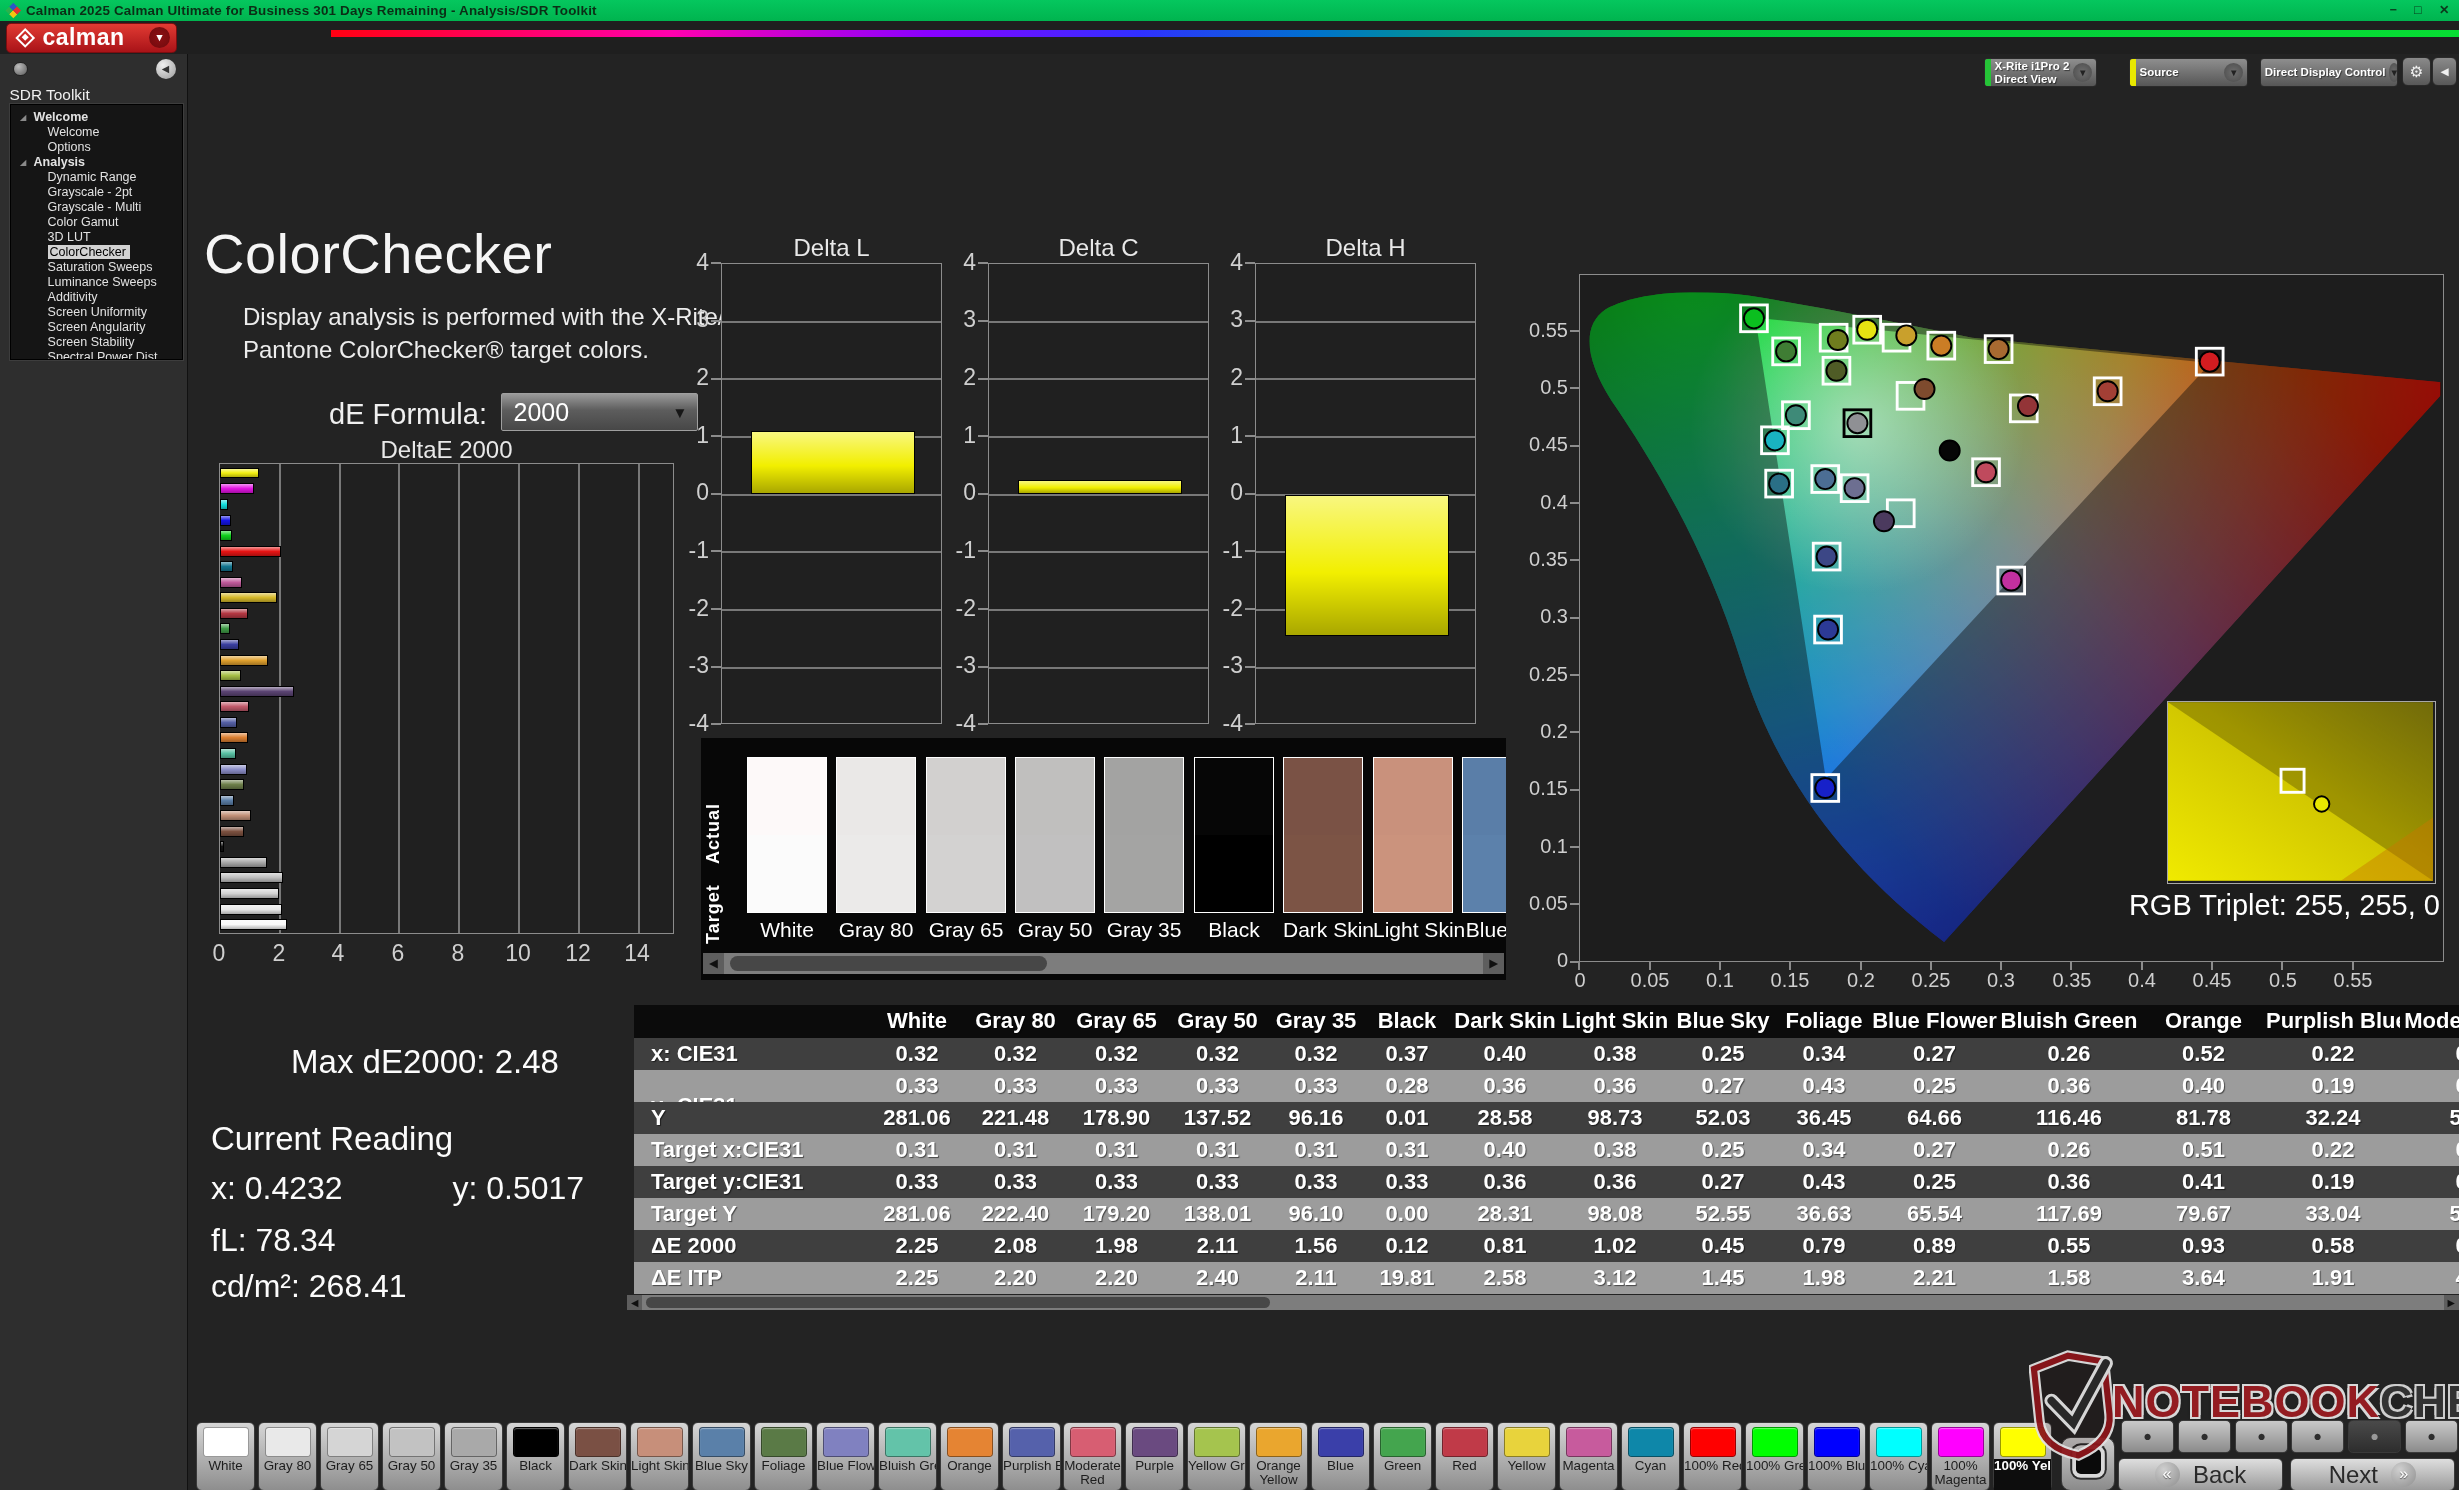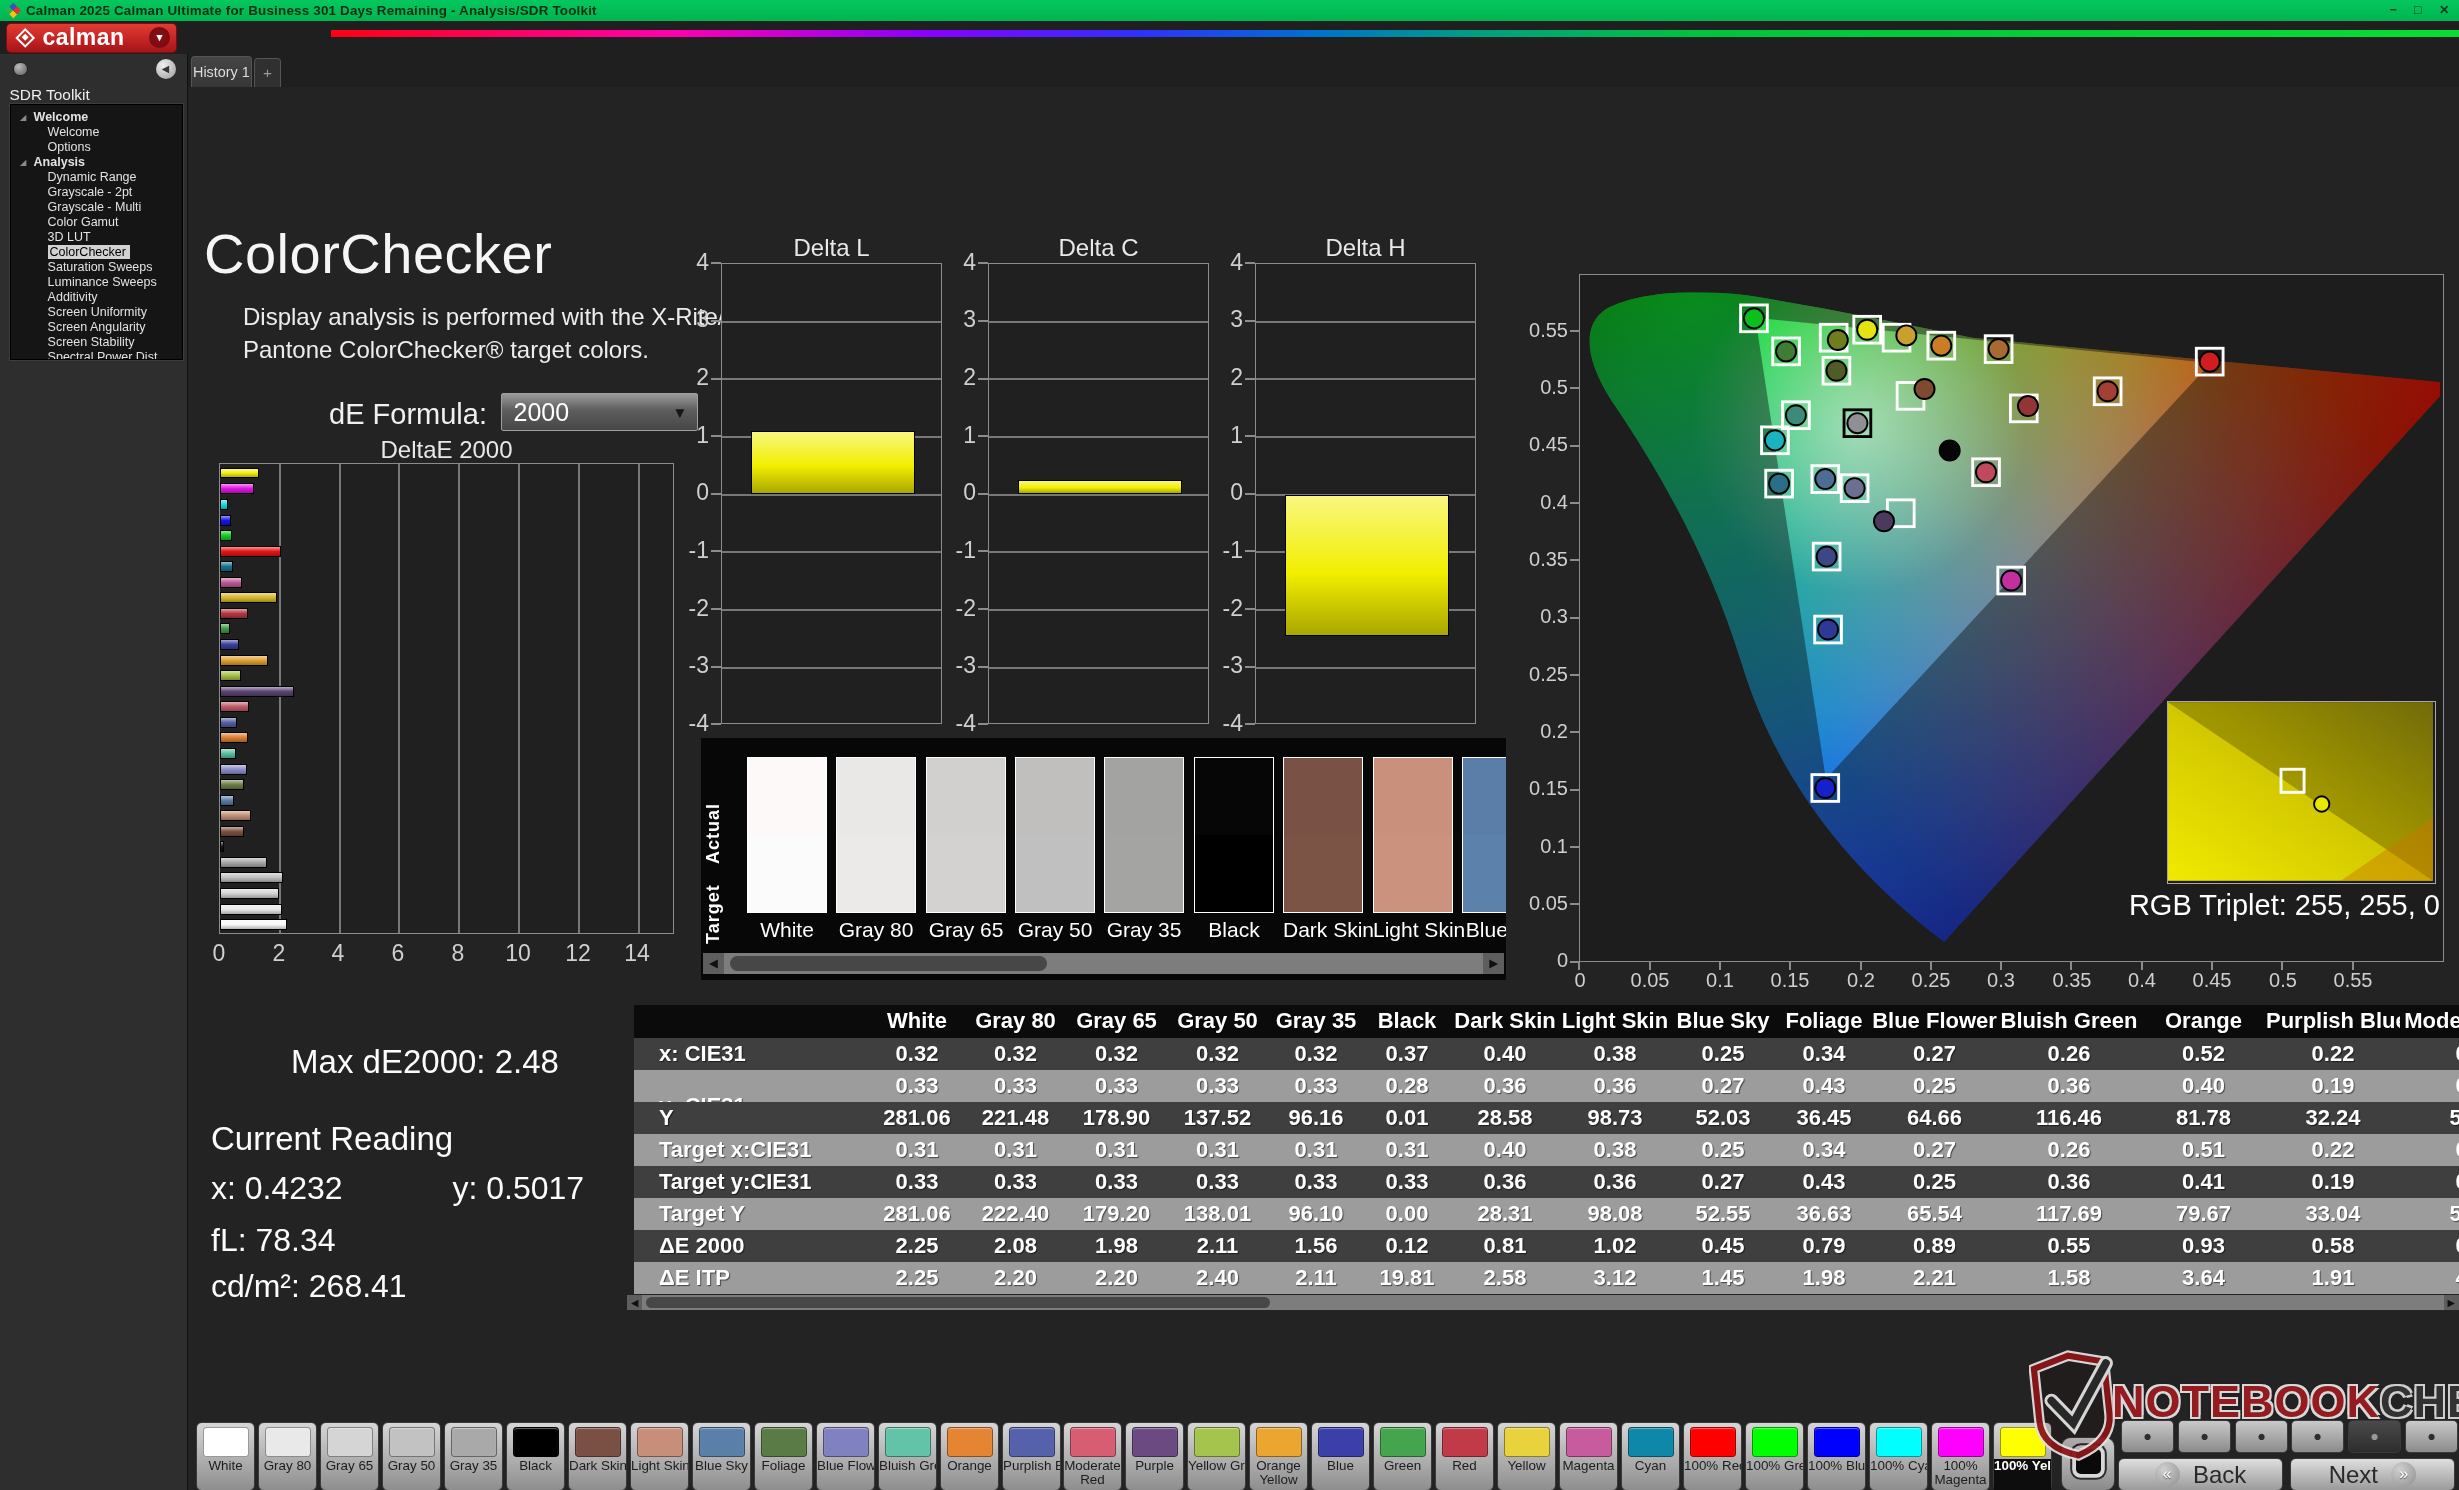--- a/index.html
+++ b/index.html
@@ -110,21 +110,21 @@
   .stat.center { left:204px; width:442px; text-align:center; font-size:33px; }
   .stat.left { left:211px; font-size:32px; }
 
   
   .ctable { position:absolute; left:634px; top:1005px; width:1931px; z-index:4; }
   .trow { display:flex; height:32px; }
   .trow.head { height:33px; background:#0b0b0b; }
   .trow.dark { background:#3f3f3f; } .trow.light { background:#9c9c9c; }
   .tcell { color:#fff; font-weight:bold; font-size:22px; line-height:32px; text-align:center;
     text-shadow:1px 1px 1px rgba(0,0,0,.55); overflow:hidden; white-space:nowrap; }
-  .tcell.rowlabel { text-align:left; padding-left:25px; }
+  .tcell.rowlabel { text-align:left; padding-left:17px; }
 
   
   .pbtn { position:absolute; top:1422px; width:59px; height:69px; border-radius:5.8px;
     background:linear-gradient(#d6d6d6,#8e8e8e); border:1px solid #3a3a3a; z-index:10; }
   .pbtn .pp { margin:3.8px auto 0; width:46px; height:30px; border-radius:3.8px; border:1px solid rgba(0,0,0,.4);
     box-shadow:inset 0 1px 1px rgba(255,255,255,.4); }
   .pbtn .pl { margin-top:1.9px; font-size:13.4px; line-height:14.4px; color:#1d1d1d; text-align:center;
     overflow:hidden; height:31px; }
   .pbtn .pl.nowrap { white-space:nowrap; }
   .pbtn.sel .pl { background:#0d0d0d; color:#fff; font-weight:bold; }
@@ -167,24 +167,20 @@
 
   <div class="logo-row">
     <div class="calman-btn">
       <span class="calman-diamond"></span>
       <span class="calman-text">calman</span>
       <span class="calman-dd">▼</span>
     </div>
     <div class="rainbow"></div>
   </div>
 
-  <div class="tabbar">
-    <div class="tab active">History 1</div>
-    <div class="tab plus">+</div>
-  </div>
   <div class="dev" style="left:1984px; top:58px; width:113px;">
     <span class="cbar green"></span>
     <span class="txt"><span>X-Rite i1Pro 2</span><br><span>Direct View</span></span>
     <span class="dda">▼</span>
   </div>
   <div class="badge229" style="left:2100px;">229</div>
   <div class="dev" style="left:2129px; top:58px; width:119px;">
     <span class="cbar yellow"></span>
     <span class="txt">Source</span>
     <span class="dda">▼</span>

